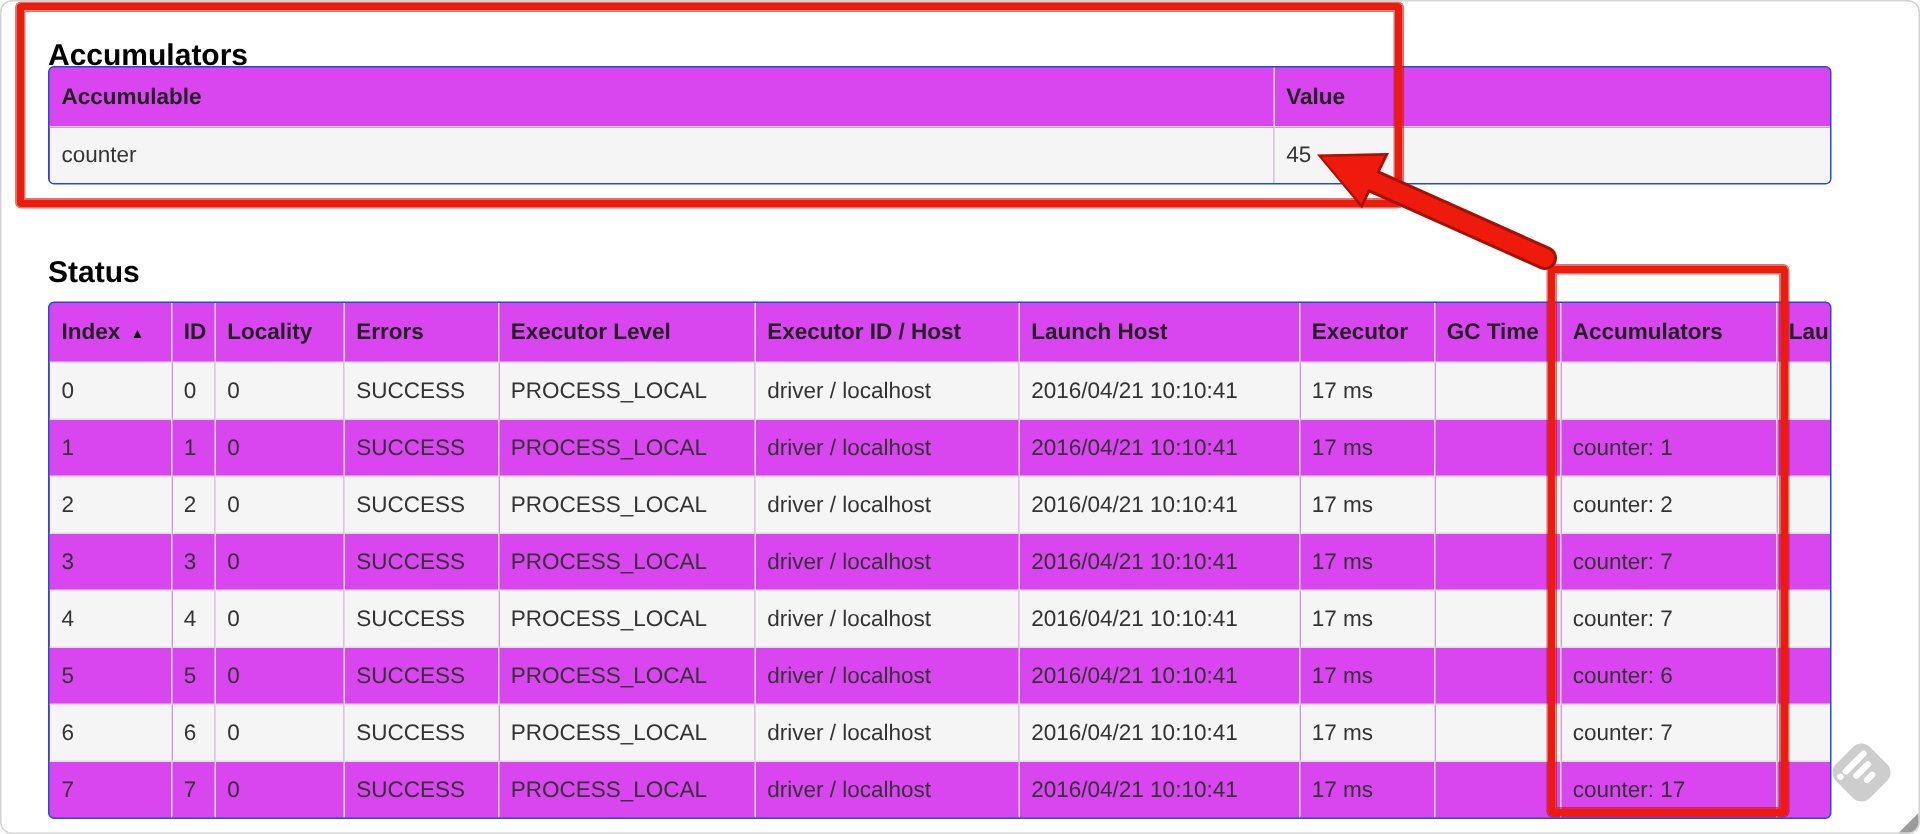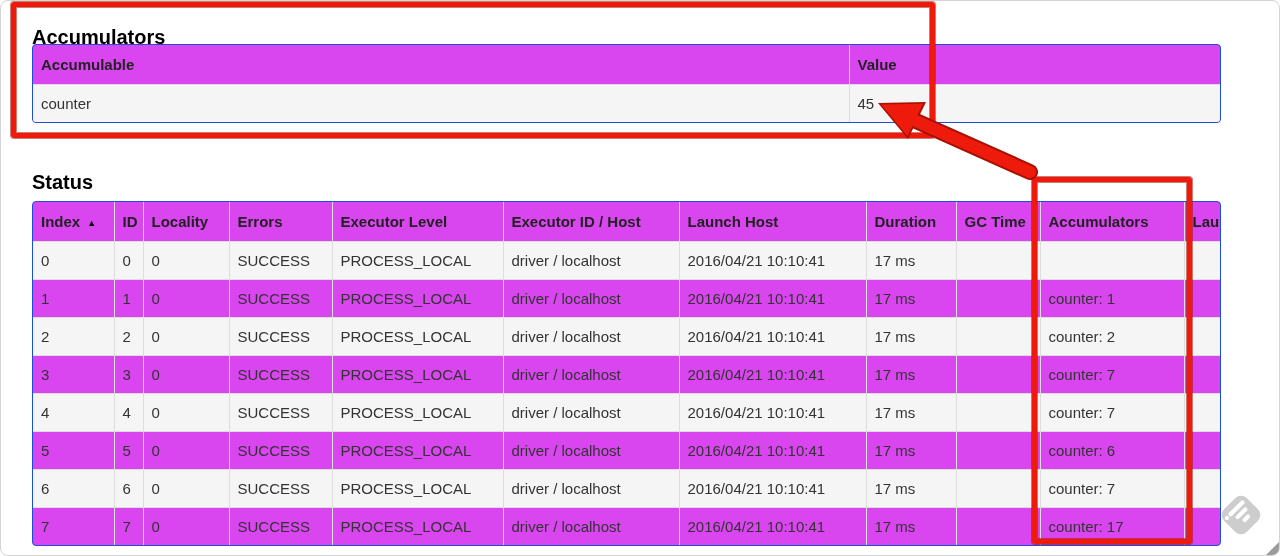--- a/index.html
+++ b/index.html
@@ -119,21 +119,21 @@
         </colgroup>
         <thead>
           <tr>
             <th><span>Index</span><span class="sort-icon">▲</span></th>
             <th><span>ID</span></th>
             <th><span>Locality</span></th>
             <th><span>Errors</span></th>
             <th><span>Executor Level</span></th>
             <th><span>Executor ID / Host</span></th>
             <th><span>Launch Host</span></th>
-            <th><span>Duration</span></th>
+            <th><span>Executor</span></th>
             <th><span>GC Time</span></th>
             <th><span>Accumulators</span></th>
             <th><span>Launch</span></th>
           </tr>
         </thead>
         <tbody>
           <tr>
             <td>0</td>
             <td>0</td>
             <td>0</td>

